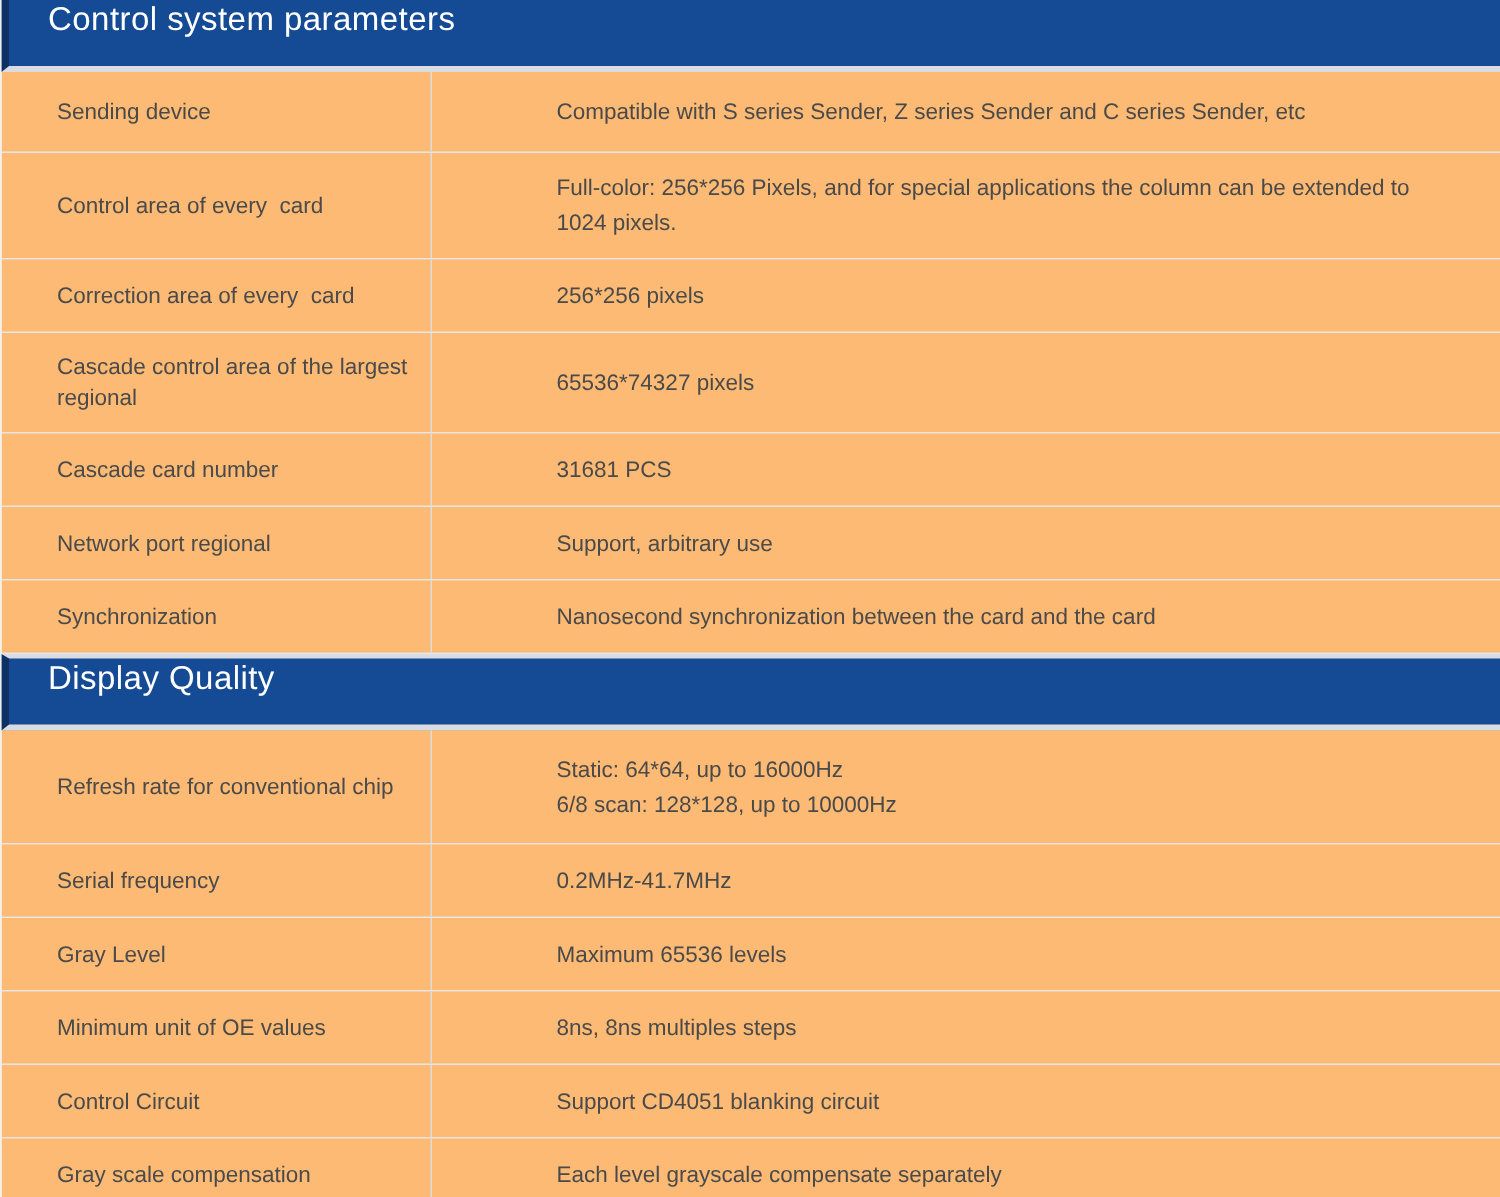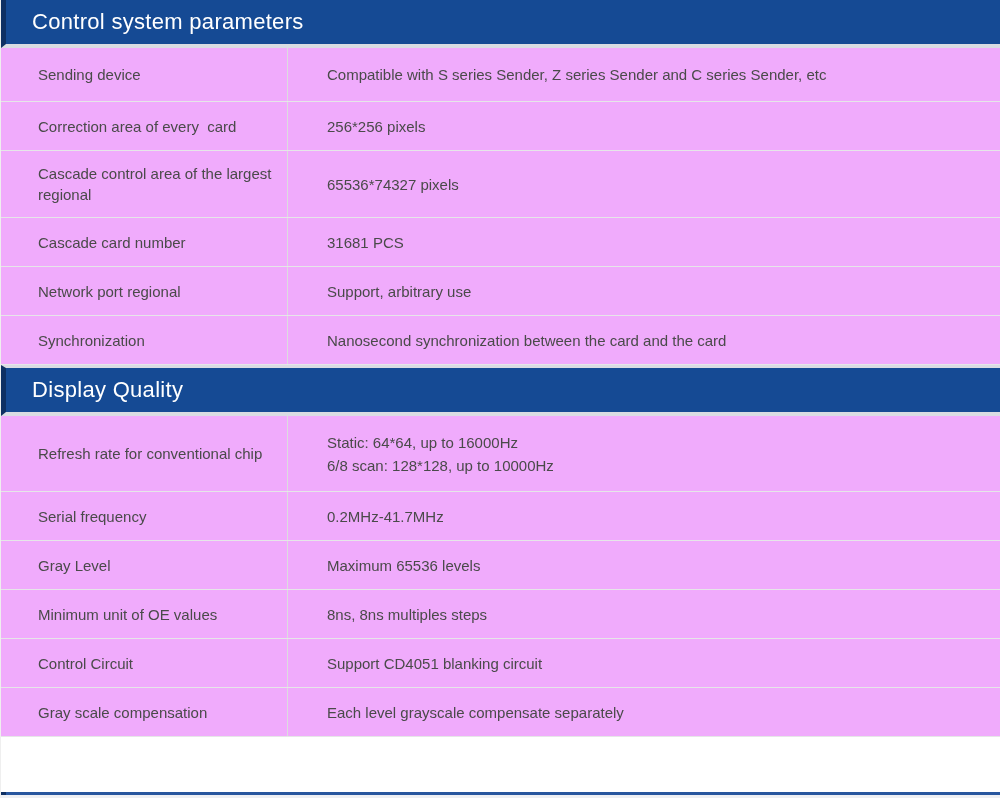--- a/index.html
+++ b/index.html
@@ -24,42 +24,42 @@
     box-sizing: border-box;
   }
   
   .section-header {
     background: #154a94;
     border-left: 5px solid #0e3063;
     border-bottom: 4px solid #d9dce3;
     height: 48px;
     box-sizing: border-box;
     display: flex;
-    align-items: center;
     padding-left: 26px;
   }
   .section + .section .section-header {
     border-top: 3px solid #d9dce3;
     height: 51px;
   }
   .section-title {
     margin: 0;
     font-size: 22px;
     font-weight: 400;
     letter-spacing: 0.3px;
     color: #ffffff;
   }
   
   .row {
     display: flex;
     align-items: stretch;
     border-bottom: 1px solid #e6e6e8;
     min-height: 49px;
     box-sizing: border-box;
-    background: #f0abfc;
+    background: #fdba74;
+    gap: 44px;
   }
   .section-1 .row:first-child { min-height: 54px; }
   .section-2 .row:first-child { min-height: 76px; }
   .cell {
     display: flex;
     align-items: center;
     box-sizing: border-box;
     font-size: 15px;
     line-height: 23px;
     white-space: pre-wrap;
@@ -101,20 +101,24 @@
   <section class="section section-1">
     <header class="section-header">
       <h2 class="section-title">Control system parameters</h2>
     </header>
     <div class="rows">
   <div class="row">
     <div class="cell label">Sending device</div>
     <div class="cell value">Compatible with S series Sender, Z series Sender and C series Sender, etc</div>
   </div>
 
+  <div class="row">
+    <div class="cell label">Control area of every  card</div>
+    <div class="cell value">Full-color: 256*256 Pixels, and for special applications the column can be extended to 1024 pixels.</div>
+  </div>
 
   <div class="row">
     <div class="cell label">Correction area of every  card</div>
     <div class="cell value">256*256 pixels</div>
   </div>
 
   <div class="row">
     <div class="cell label">Cascade control area of the largest regional</div>
     <div class="cell value">65536*74327 pixels</div>
   </div>

